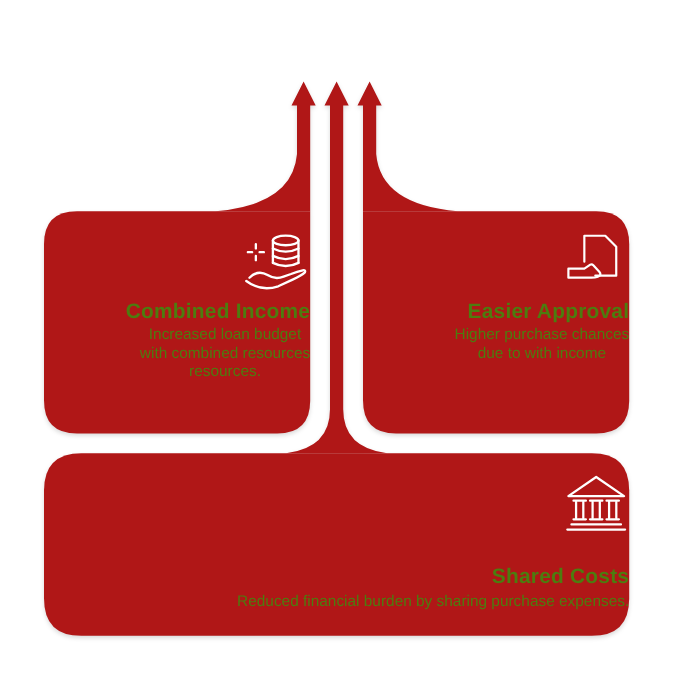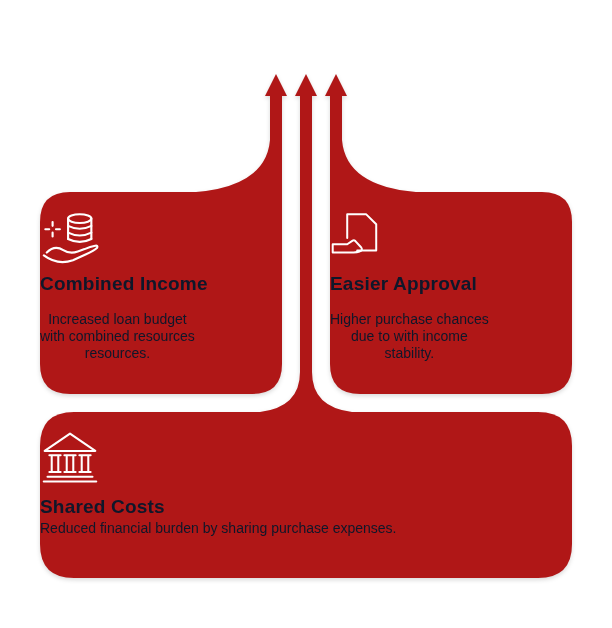--- a/index.html
+++ b/index.html
@@ -13,42 +13,42 @@
   }
   .shape-svg {
     position: absolute;
     inset: 0;
     filter: drop-shadow(0 2px 2px rgba(0,0,0,0.15));
   }
   .card-content {
     position: absolute;
     display: flex;
     flex-direction: column;
-    align-items: flex-start;
-    color: #0f172a;
+    align-items: flex-end;
+    color: #4d7c0f;
     text-align: center;
     pointer-events: none;
   }
   .card-left  { left: 40px;  top: 192px; width: 242px; height: 202px; padding-top: 17px; box-sizing: border-box; }
   .card-right { left: 330px; top: 192px; width: 242px; height: 258px; padding-top: 17px; box-sizing: border-box; }
   .card-bottom{ left: 40px;  top: 412px; width: 532px; height: 166px; padding-top: 18px; box-sizing: border-box; }
   .card-icon { height: 56px; display: flex; align-items: center; justify-content: center; }
   .card-title {
     margin-top: 8px;
     font-size: 19px;
     font-weight: bold;
     line-height: 22px;
     letter-spacing: 0.2px;
   }
   .card-desc {
-    margin-top: 16px;
+    margin-top: 0;
     font-size: 14px;
     line-height: 17px;
   }
-  .card-bottom .card-title { margin-top: 10px; }
+  .card-bottom .card-title { margin-top: 28px; }
   .card-bottom .card-desc  { margin-top: 2px; }
   .icon-stroke { stroke: #ffffff; fill: none; stroke-width: 2.2; stroke-linecap: round; stroke-linejoin: round; }
 </style>
 </head>
 <body>
 
 <div class="canvas">
 
   <svg class="shape-svg" width="612" height="628" viewBox="0 0 612 628">
     <g fill="#B01717">
@@ -91,21 +91,20 @@
     <div class="card-icon">
       <svg width="58" height="56" viewBox="0 0 64 60" class="icon-stroke">
         <path d="M19 31 V5 H40 L51 16 V45 H30"></path>
         <path d="M3 38 H19 L25 34 Q26.5 33 28 34.5 L34 41 Q37 44.5 32.5 46 Q30 47 26 47 H3 Z"></path>
       </svg>
     </div>
     <div class="card-title">Easier Approval</div>
     <div class="card-desc">
         <div>Higher purchase chances</div>
         <div>due to with income</div>
-        <div>stability.</div>
       </div>
   </div>
 
   <div class="card-content card-bottom">
     <div class="card-icon">
       <svg width="60" height="56" viewBox="0 0 64 58" class="icon-stroke">
         <path d="M32 3 L59 21.5 H5 Z"></path>
         <path d="M10 26 H22 M12.5 27.5 V42.5 M19.5 27.5 V42.5 M10 44 H22"></path>
         <path d="M26 26 H38 M28.5 27.5 V42.5 M35.5 27.5 V42.5 M26 44 H38"></path>
         <path d="M42 26 H54 M44.5 27.5 V42.5 M51.5 27.5 V42.5 M42 44 H54"></path>

